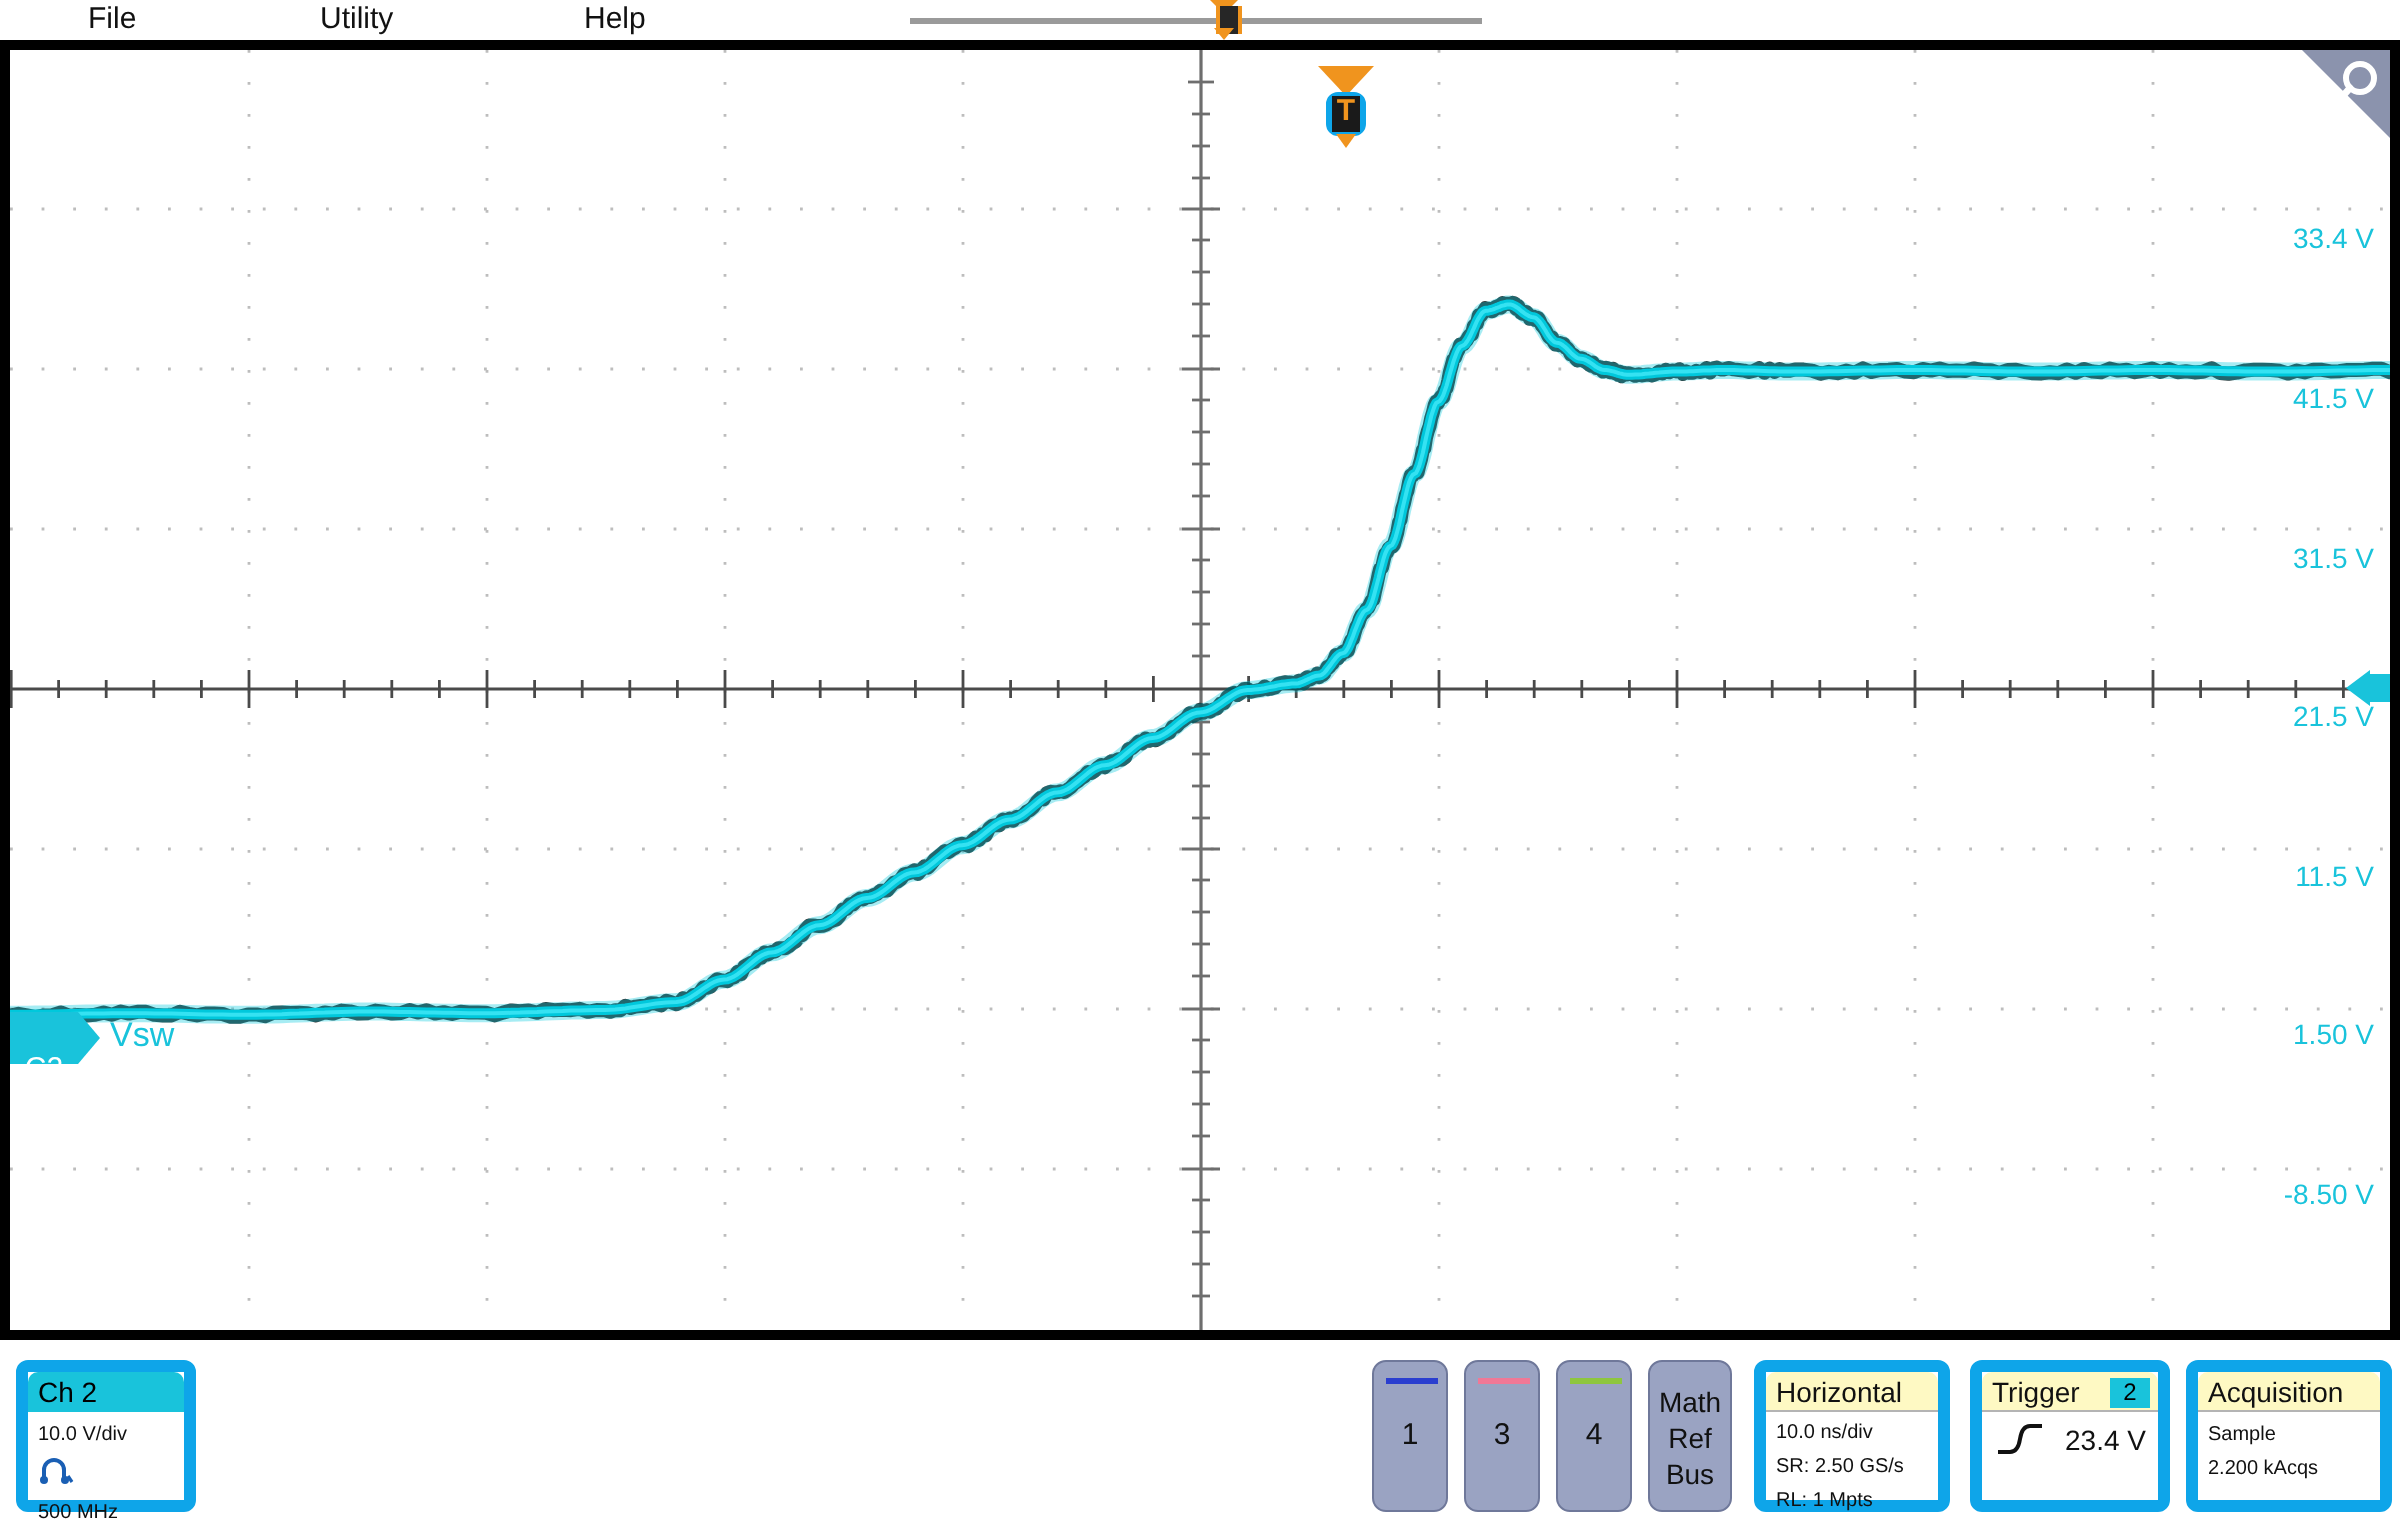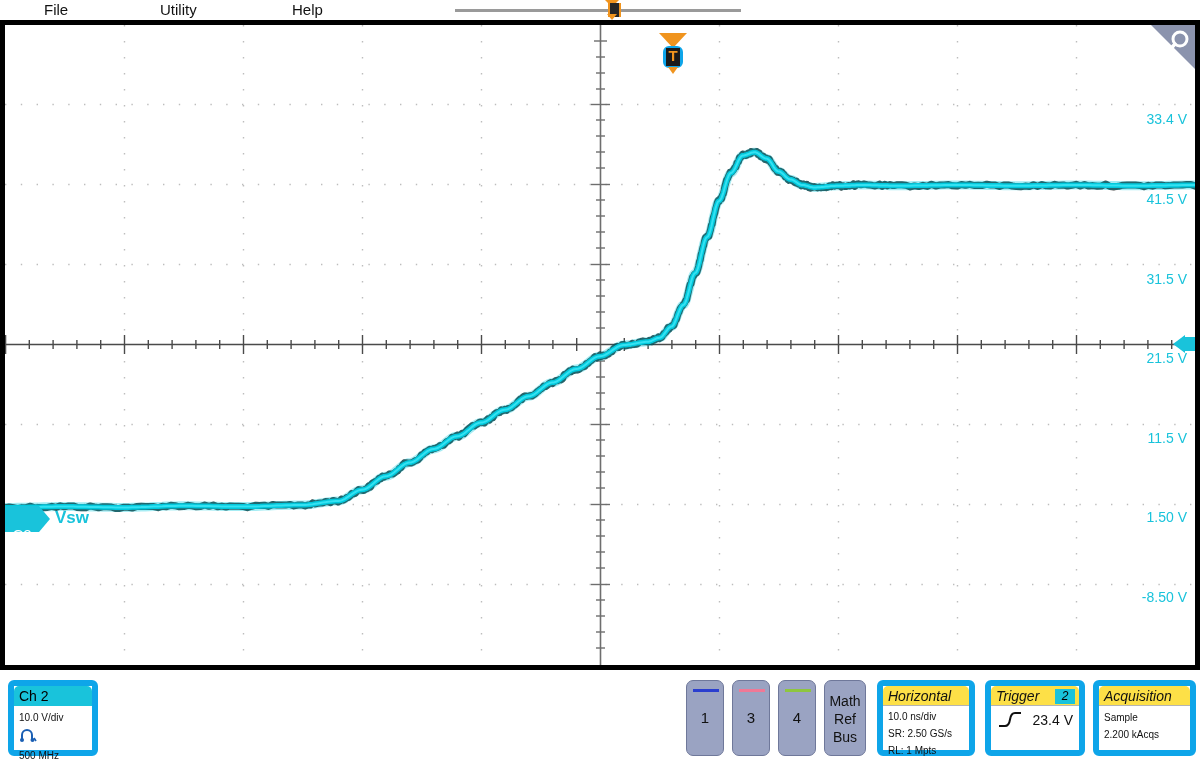--- a/index.html
+++ b/index.html
@@ -39,21 +39,21 @@
   .vlabel{position:absolute;right:8px;color:#19C3DB;font-size:14px;text-align:right;font-family:"Liberation Sans",sans-serif;white-space:nowrap;}
 
   
   .triglevel{position:absolute;right:-1px;width:24px;height:18px;}
 
   
   .chtag{position:absolute;left:0px;width:44px;height:26px;}
   .chtag .body{position:absolute;left:0;top:0;width:34px;height:26px;background:#19C3DB;}
   .chtag .point{position:absolute;left:34px;top:0;width:0;height:0;border-top:13px solid transparent;border-bottom:13px solid transparent;border-left:11px solid #19C3DB;}
   .chtag .txt{position:absolute;left:0;top:16px;width:34px;height:26px;line-height:26px;text-align:center;color:#ffffff;font-size:15px;font-family:"Liberation Sans",sans-serif;}
-  .chlabel{position:absolute;color:#19C3DB;font-size:17px;font-family:"Liberation Sans",sans-serif;font-weight:bold;}
+  .chlabel{position:absolute;color:#19C3DB;font-size:17px;font-family:"Liberation Sans",sans-serif;}
 
   
   .botpanel{position:absolute;left:0;top:676px;width:1200px;height:84px;background:#ffffff;}
   .box{position:absolute;background:#ffffff;border:6px solid #0ea5e9;border-radius:6px;box-sizing:border-box;}
   .box .hdr{font-size:14px;color:#111;padding:2px 5px 1px 5px;font-family:"Liberation Sans",sans-serif;white-space:nowrap;}
   .box .line{font-size:10px;color:#111;padding:0 5px;line-height:17px;font-family:"Liberation Sans",sans-serif;white-space:nowrap;}
 
   
   #ch2-box{left:8px;top:4px;width:90px;height:76px;}
   #ch2-box .hdr{background:#19C3DB;color:#000;border-radius:5px 5px 0 0;margin:0;padding:2px 5px 2px 5px;}
@@ -65,21 +65,21 @@
   #chbtn-1{left:686px;}
   #chbtn-3{left:732px;}
   #chbtn-4{left:778px;}
   #chbtn-math{left:824px;width:42px;}
   #chbtn-math .mline{position:absolute;left:0;width:40px;text-align:center;font-size:14px;color:#111;font-family:"Liberation Sans",sans-serif;}
 
   #horizontal-box{left:877px;top:4px;width:98px;height:76px;}
   #trigger-box{left:985px;top:4px;width:100px;height:76px;}
   #acquisition-box{left:1093px;top:4px;width:103px;height:76px;}
 
-  .box .hdrrow{position:relative;border-bottom:1px solid #b4b4b4;background:#fde047;border-radius:5px 5px 0 0;font-style:italic;}
+  .box .hdrrow{position:relative;border-bottom:1px solid #b4b4b4;background:#fef9c3;border-radius:5px 5px 0 0;}
   .trig-src{position:absolute;right:4px;top:3px;width:20px;height:15px;background:#19C3DB;color:#000;font-size:12px;text-align:center;line-height:15px;font-family:"Liberation Sans",sans-serif;}
   .trig-row{position:relative;height:20px;}
   .trig-val{position:absolute;right:6px;top:2px;font-size:14px;color:#111;font-family:"Liberation Sans",sans-serif;}
   .edge-icon{position:absolute;left:7px;top:2px;}
 </style>
 </head>
 <body>
 
 <div class="app">
 

